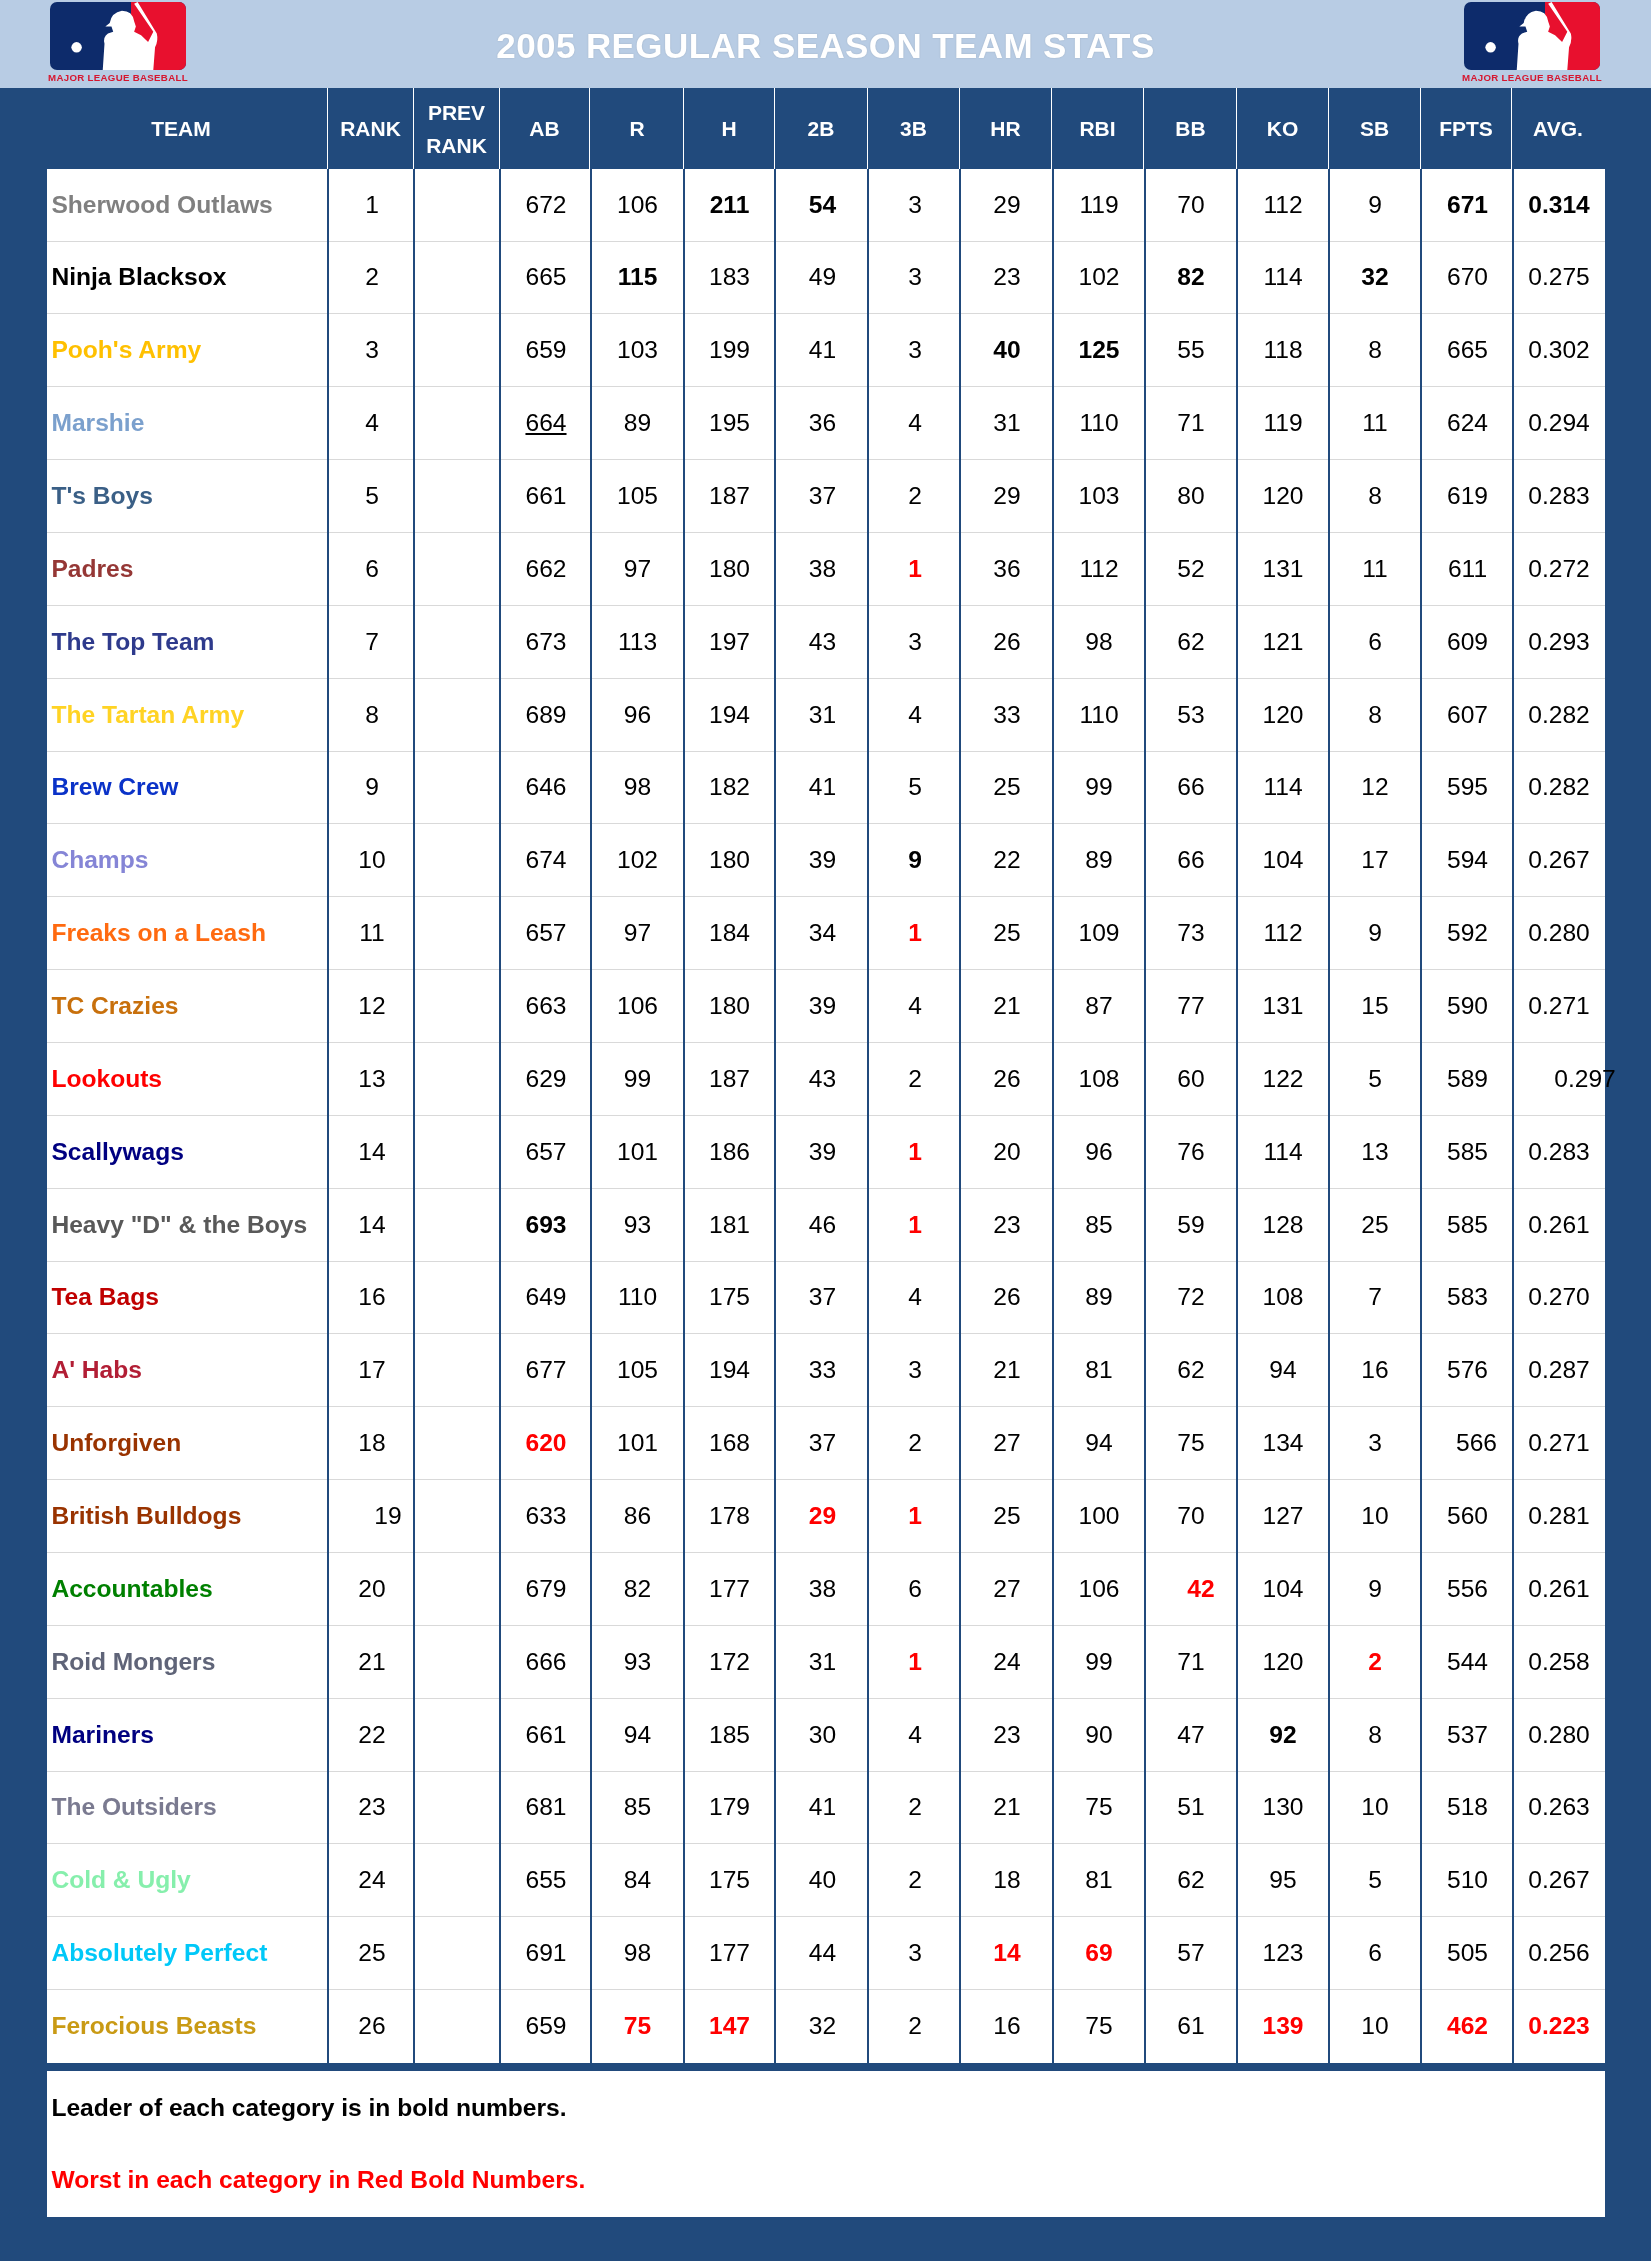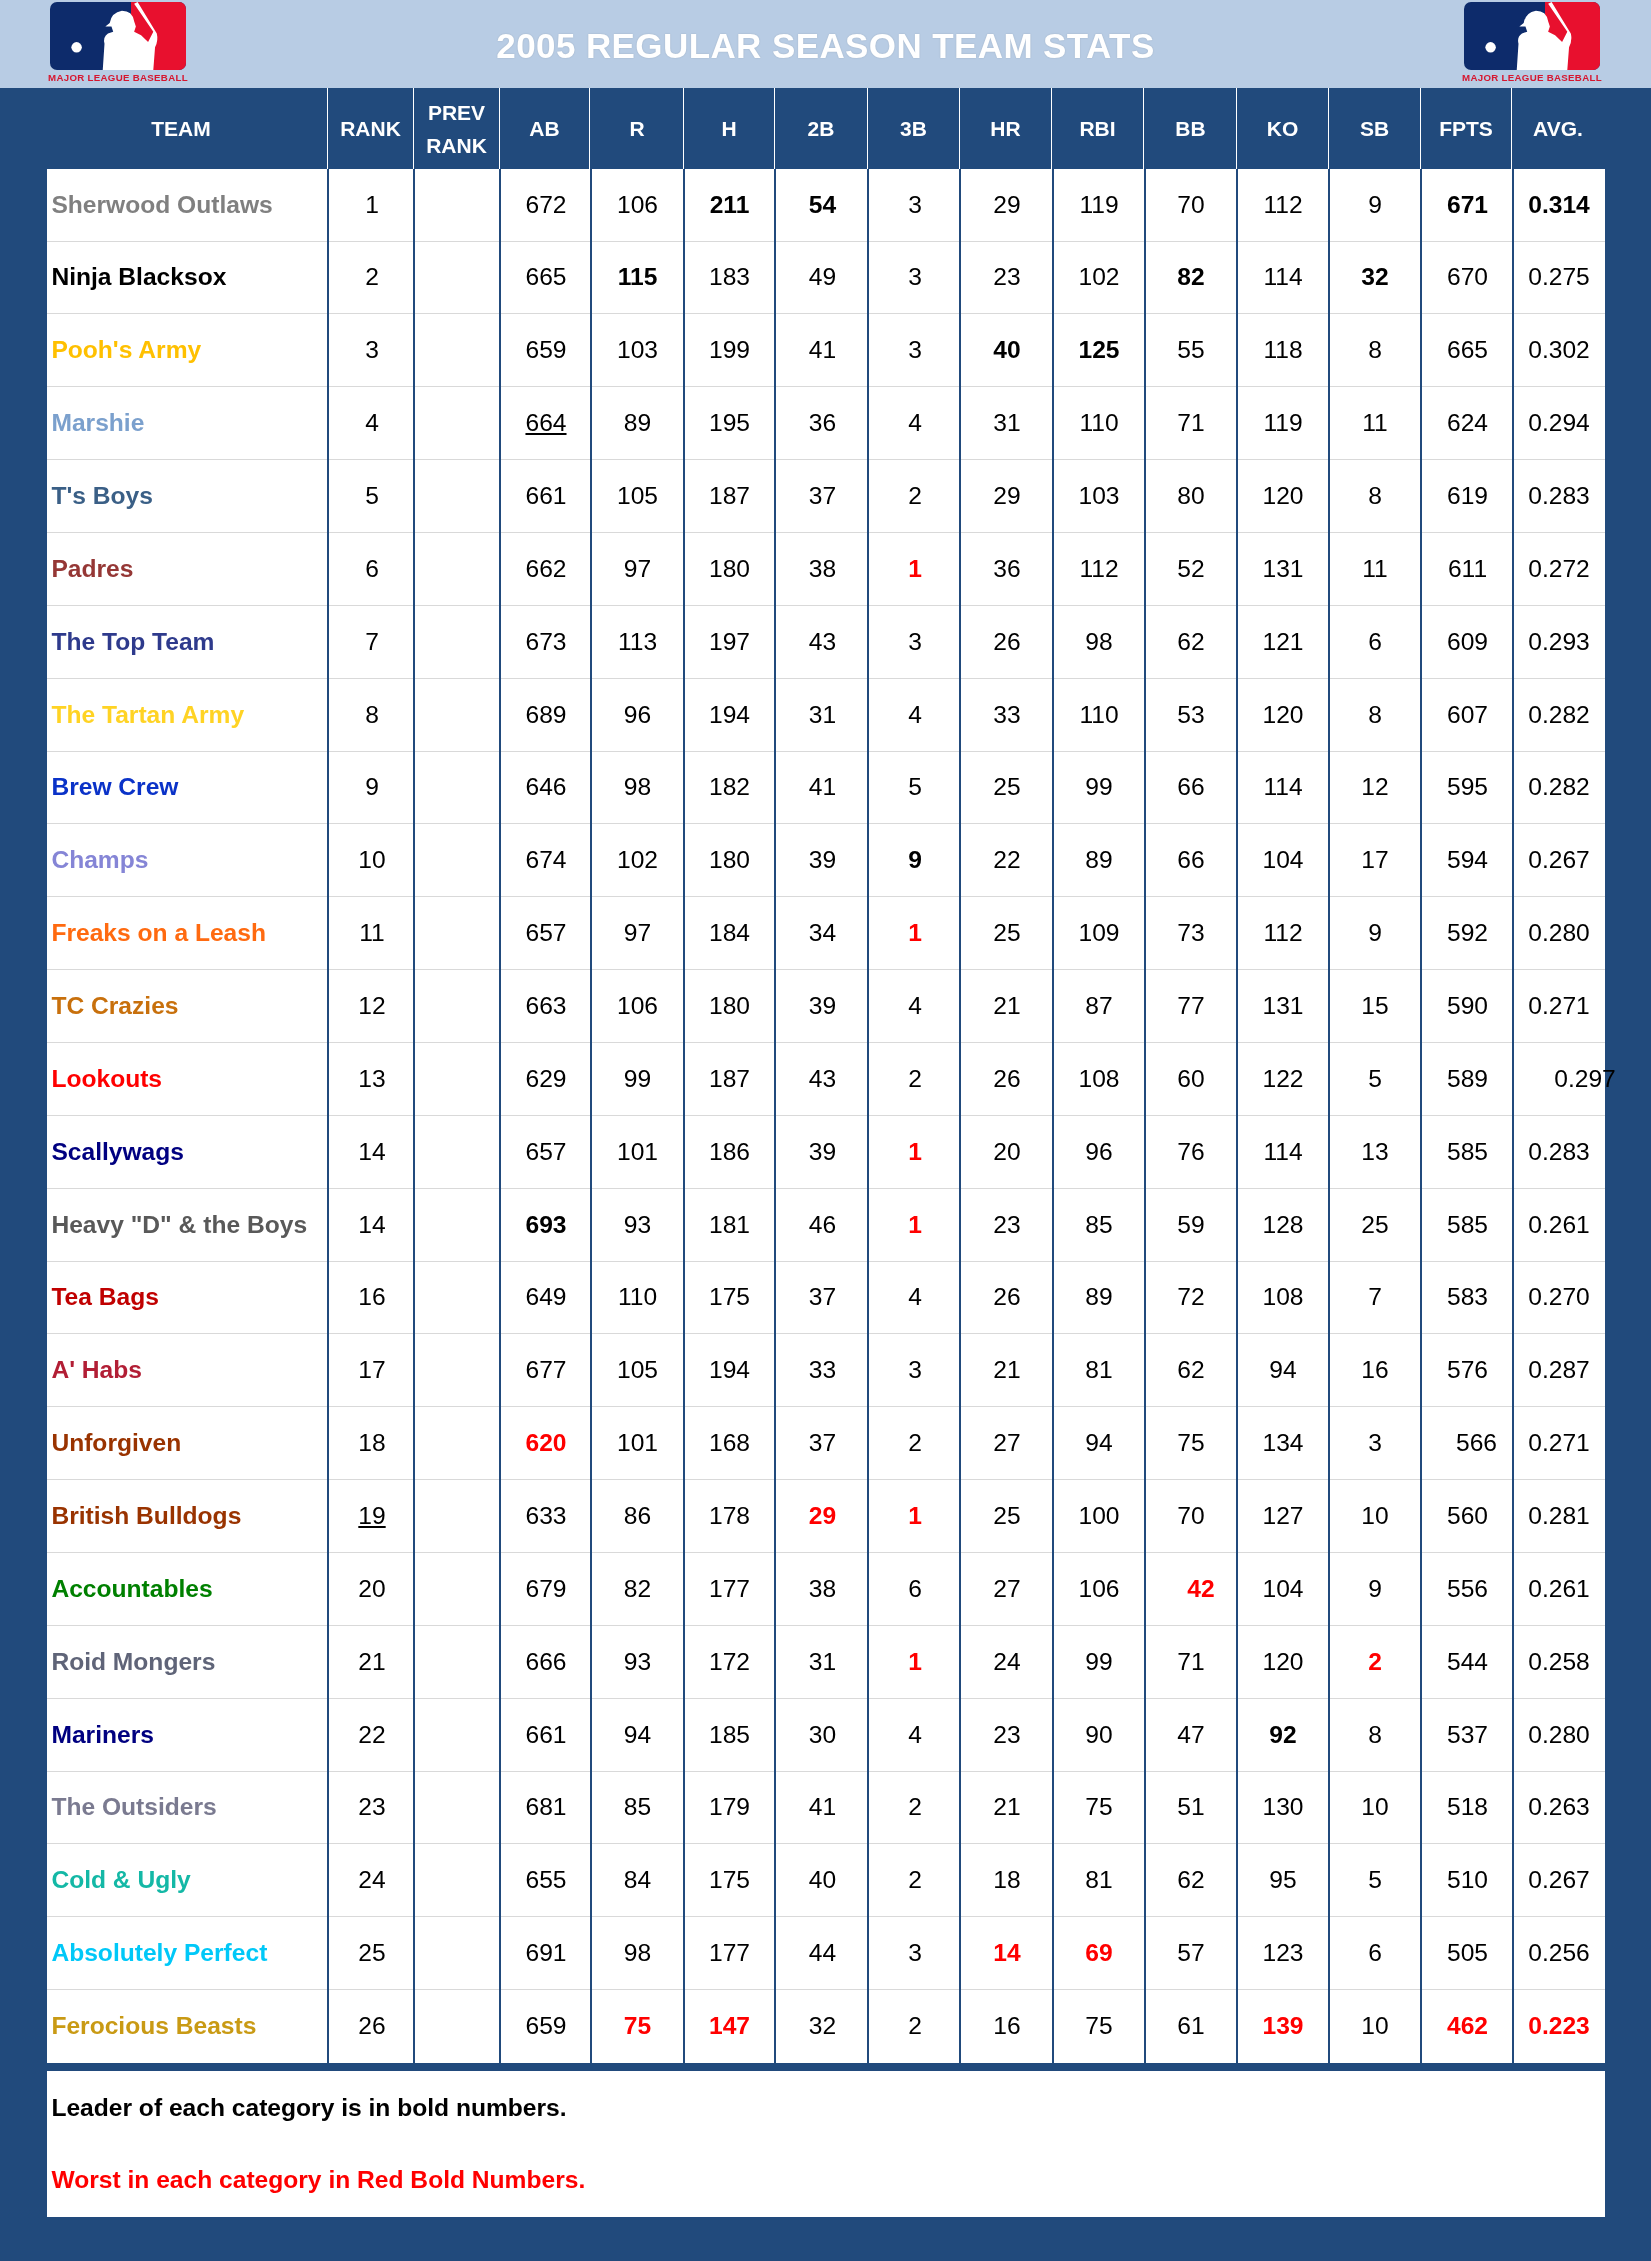--- a/index.html
+++ b/index.html
@@ -420,21 +420,21 @@
       <div class="cell num" style="left: 914px; width: 92px;">27</div>
       <div class="cell num" style="left: 1006px; width: 92px;">94</div>
       <div class="cell num" style="left: 1098px; width: 92px;">75</div>
       <div class="cell num" style="left: 1190px; width: 92px;">134</div>
       <div class="cell num" style="left: 1282px; width: 92px;">3</div>
       <div class="cell num" style="left: 1375px; width: 91px; padding-left: 9px;">566</div>
       <div class="cell num" style="left: 1466px; width: 92px;">0.271</div>
     </div>
     <div class="row" style="top: 1480px;">
       <div class="cell team" style="left: 0px; width: 282px; color: rgb(153, 51, 0);">British Bulldogs</div>
-      <div class="cell num" style="left: 282px; width: 86px; text-decoration: underline;">19</div>
+      <div class="cell num" style="left: 298px; width: 86px;">19</div>
       <div class="cell num" style="left: 368px; width: 86px;"></div>
       <div class="cell num" style="left: 454px; width: 90px;">633</div>
       <div class="cell num" style="left: 544px; width: 93px;">86</div>
       <div class="cell num" style="left: 637px; width: 91px;">178</div>
       <div class="cell num worst" style="left: 729px; width: 93px;">29</div>
       <div class="cell num worst" style="left: 822px; width: 92px;">1</div>
       <div class="cell num" style="left: 914px; width: 92px;">25</div>
       <div class="cell num" style="left: 1006px; width: 92px;">100</div>
       <div class="cell num" style="left: 1098px; width: 92px;">70</div>
       <div class="cell num" style="left: 1190px; width: 92px;">127</div>
@@ -504,21 +504,21 @@
       <div class="cell num" style="left: 822px; width: 92px;">2</div>
       <div class="cell num" style="left: 914px; width: 92px;">21</div>
       <div class="cell num" style="left: 1006px; width: 92px;">75</div>
       <div class="cell num" style="left: 1098px; width: 92px;">51</div>
       <div class="cell num" style="left: 1190px; width: 92px;">130</div>
       <div class="cell num" style="left: 1282px; width: 92px;">10</div>
       <div class="cell num" style="left: 1375px; width: 91px;">518</div>
       <div class="cell num" style="left: 1466px; width: 92px;">0.263</div>
     </div>
     <div class="row" style="top: 1844px;">
-      <div class="cell team" style="left: 0px; width: 282px; color: #14b8a6;">Cold &amp; Ugly</div>
+      <div class="cell team" style="left: 0px; width: 282px; color: #86efac;">Cold &amp; Ugly</div>
       <div class="cell num" style="left: 282px; width: 86px;">24</div>
       <div class="cell num" style="left: 368px; width: 86px;"></div>
       <div class="cell num" style="left: 454px; width: 90px;">655</div>
       <div class="cell num" style="left: 544px; width: 93px;">84</div>
       <div class="cell num" style="left: 637px; width: 91px;">175</div>
       <div class="cell num" style="left: 729px; width: 93px;">40</div>
       <div class="cell num" style="left: 822px; width: 92px;">2</div>
       <div class="cell num" style="left: 914px; width: 92px;">18</div>
       <div class="cell num" style="left: 1006px; width: 92px;">81</div>
       <div class="cell num" style="left: 1098px; width: 92px;">62</div>

